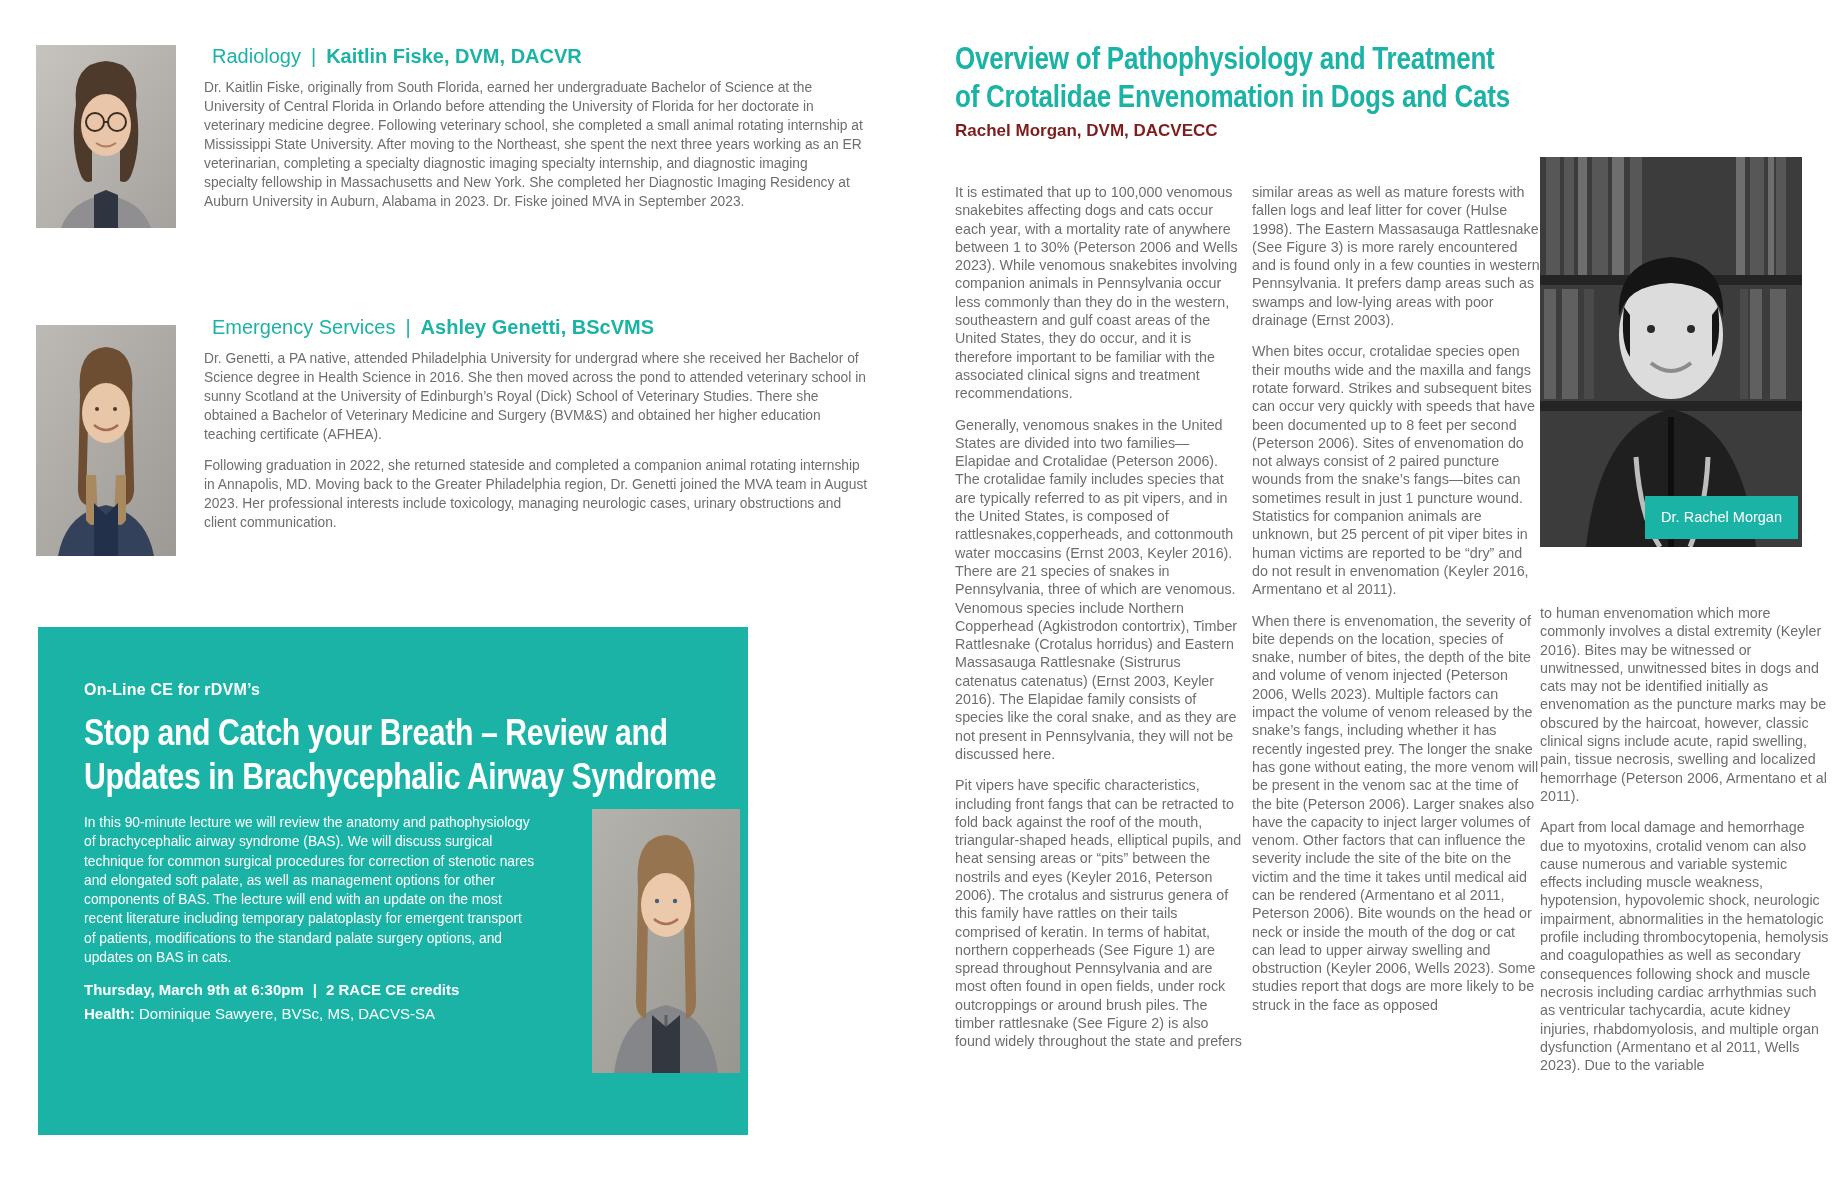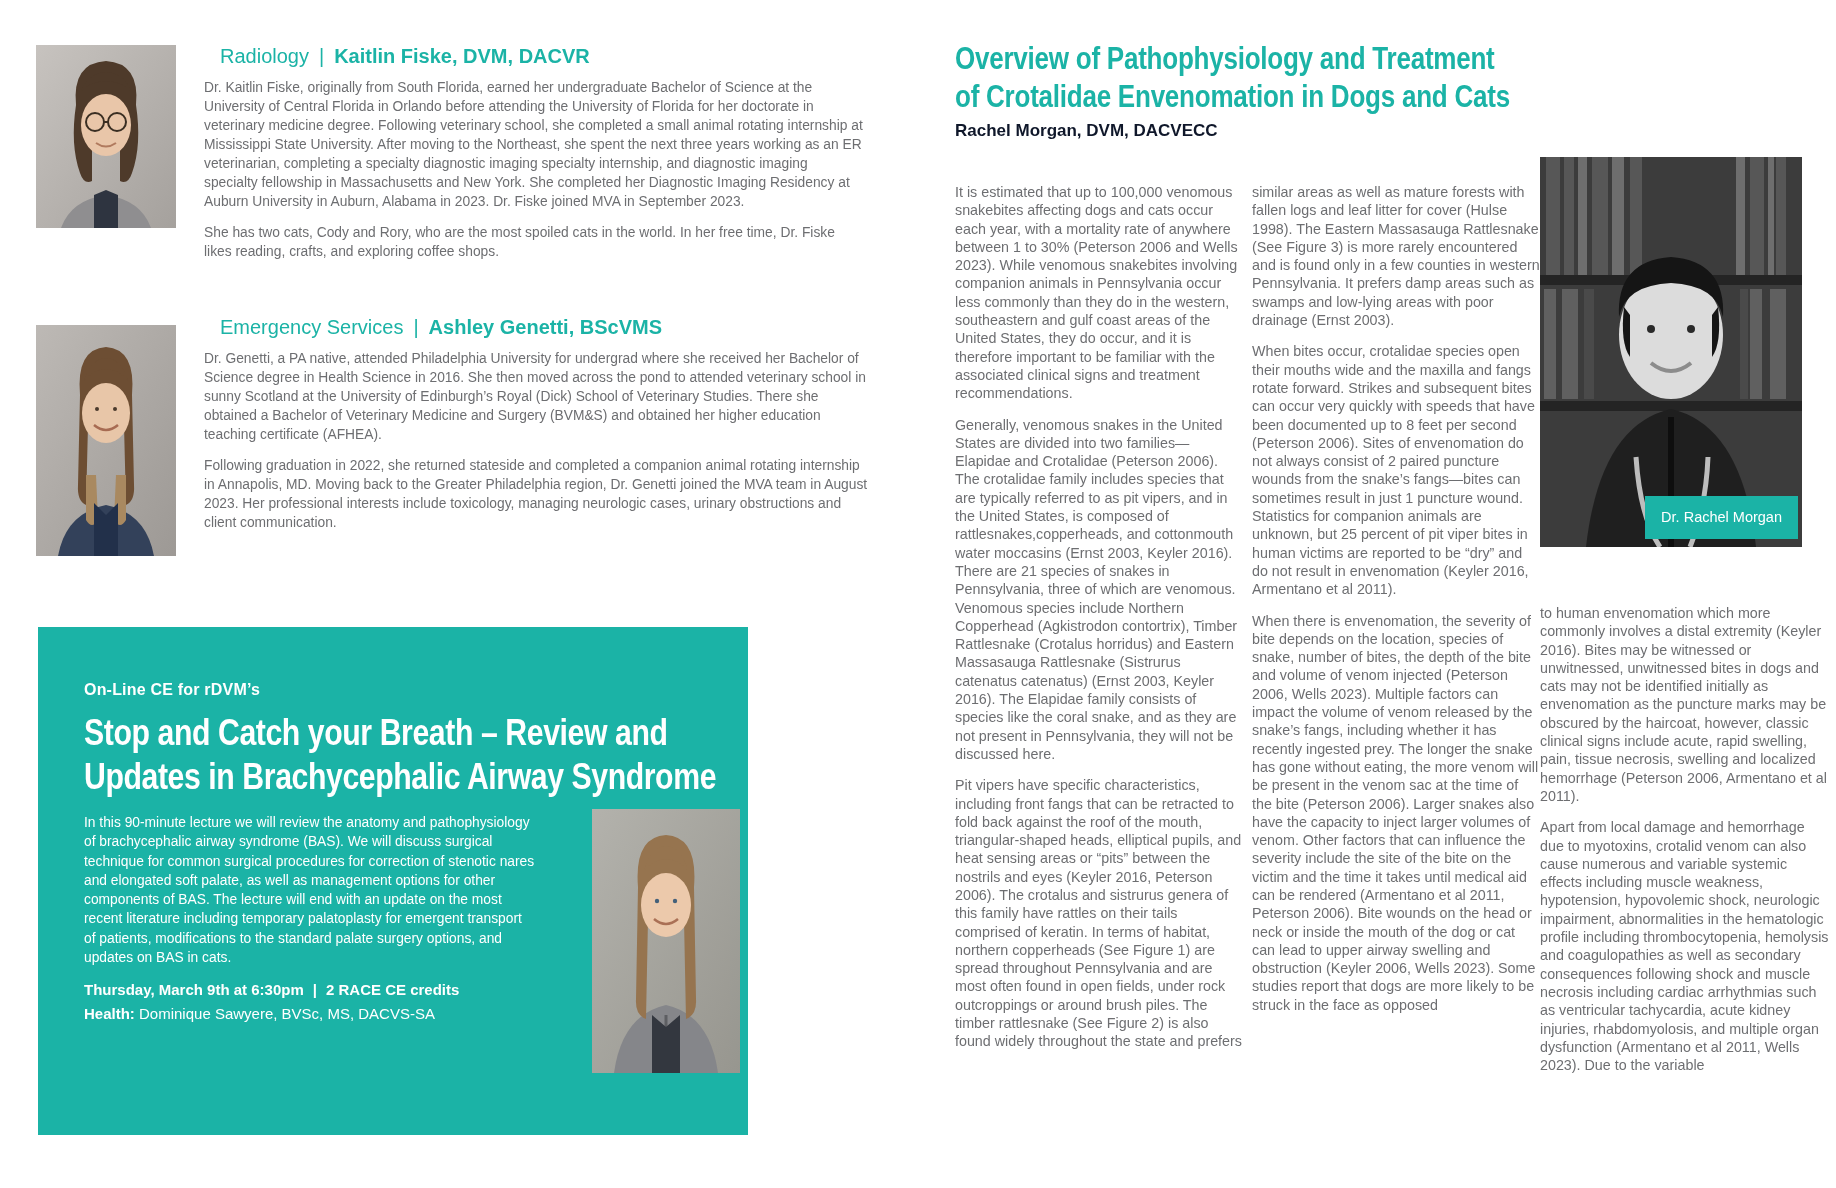--- a/index.html
+++ b/index.html
@@ -4,41 +4,41 @@
 <style>
   html,body{margin:0;padding:0;background:#ffffff;}
   .canvas{
     position:relative;width:1836px;height:1188px;background:#ffffff;overflow:hidden;
     font-family:"Liberation Sans", sans-serif;
   }
   
   .photo{position:absolute;overflow:hidden;}
   .photo svg{display:block;width:100%;height:100%;}
   .bio-text{position:absolute;}
-  .bio-head{margin:0 0 10px 16px;font-size:20px;line-height:24px;font-weight:400;color:#1bb3a6;}
+  .bio-head{margin:0 0 10px 8px;font-size:20px;line-height:24px;font-weight:400;color:#1bb3a6;}
   .bio-head .pipe{margin:0 10px;color:#1bb3a6;font-weight:400;}
   .bio-head .name{font-weight:700;}
   .bio-text p{margin:0 0 12px 0;font-size:13.8px;line-height:19px;color:#6d6e71;}
   
   .ce-box{position:absolute;left:38px;top:627px;width:710px;height:508px;background:#1bb3a6;color:#ffffff;}
   .ce-inner{position:absolute;left:46px;top:54px;width:640px;}
   .ce-eyebrow{margin:0 0 12px 0;font-size:16px;font-weight:700;letter-spacing:.2px;}
   .ce-title{margin:0 0 14px 0;font-size:36px;line-height:44px;font-weight:700;letter-spacing:-.5px;}
   .ce-title span{display:inline-block;transform:scaleX(.84);transform-origin:left center;white-space:nowrap;}
   .ce-body{margin:0 0 14px 0;width:452px;font-size:13.8px;line-height:19.3px;}
   .ce-when{margin:0 0 7px 0;font-size:15px;font-weight:700;}
   .ce-when .pipe{margin:0 9px;}
   .ce-speaker{margin:0;font-size:15px;}
   .ce-speaker .lbl{font-weight:700;}
   .ce-photo{position:absolute;left:554px;top:182px;width:148px;height:264px;overflow:hidden;}
   .ce-photo svg{display:block;width:100%;height:100%;}
   
   .art-title{position:absolute;left:955px;top:40px;margin:0;font-size:31px;line-height:38px;font-weight:700;color:#1bb3a6;letter-spacing:-.3px;}
   .art-title span{display:block;transform:scaleX(.84);transform-origin:left center;white-space:nowrap;}
-  .byline{position:absolute;left:955px;top:121px;margin:0;font-size:17px;font-weight:700;color:#0f172a;}
+  .byline{position:absolute;left:955px;top:121px;margin:0;font-size:17px;font-weight:700;color:#7f1d1d;}
   .col{position:absolute;width:290px;}
   .col p{margin:0 0 13px 0;font-size:14.3px;line-height:18.3px;color:#6d6e71;}
   .col1{left:955px;top:183px;}
   .col2{left:1252px;top:183px;}
   .col3{left:1540px;top:604px;}
   .art-photo{position:absolute;left:1540px;top:157px;width:262px;height:390px;overflow:hidden;}
   .art-photo svg{display:block;width:100%;height:100%;}
   .art-caption{position:absolute;right:4px;bottom:8px;background:#1bb3a6;color:#ffffff;font-size:14.5px;line-height:27px;padding:8px 16px;white-space:nowrap;}
 </style>
 </head>
@@ -63,21 +63,20 @@
       <circle cx="81" cy="77" r="9" fill="none" stroke="#3a2e22" stroke-width="2"></circle>
       <path d="M68 77 L72 77" stroke="#3a2e22" stroke-width="2"></path>
       <path d="M60 98 Q70 105 80 98" stroke="#b07a5e" stroke-width="2" fill="none"></path>
       <path d="M45 46 Q52 28 70 27 Q88 28 95 46 Q84 36 70 36 Q56 36 45 46 Z" fill="#4e3a2a"></path>
     </svg>
   </div>
 
   <div class="bio-text" style="left:204px;top:44px;width:660px;">
     <h3 class="bio-head"><span>Radiology</span><span class="pipe">|</span><span class="name">Kaitlin Fiske, DVM, DACVR</span></h3>
     <p>Dr. Kaitlin Fiske, originally from South Florida, earned her undergraduate Bachelor of Science at the University of Central Florida in Orlando before attending the University of Florida for her doctorate in veterinary medicine degree. Following veterinary school, she completed a small animal rotating internship at Mississippi State University. After moving to the Northeast, she spent the next three years working as an ER veterinarian, completing a specialty diagnostic imaging specialty internship, and diagnostic imaging specialty fellowship in Massachusetts and New York. She completed her Diagnostic Imaging Residency at Auburn University in Auburn, Alabama in 2023. Dr. Fiske joined MVA in September 2023.</p>
-    <p>She has two cats, Cody and Rory, who are the most spoiled cats in the world. In her free time, Dr. Fiske likes reading, crafts, and exploring coffee shops.</p>
   </div>
 
   <div class="photo" style="left:36px;top:325px;width:140px;height:231px;">
     <svg viewBox="0 0 140 231" preserveAspectRatio="none">
       <defs>
           <linearGradient id="bg2" x1="0" y1="0" x2="1" y2="1">
         <stop offset="0" stop-color="#bdb9b5"></stop>
             <stop offset="1" stop-color="#9d9995"></stop>
           </linearGradient>
         </defs>

